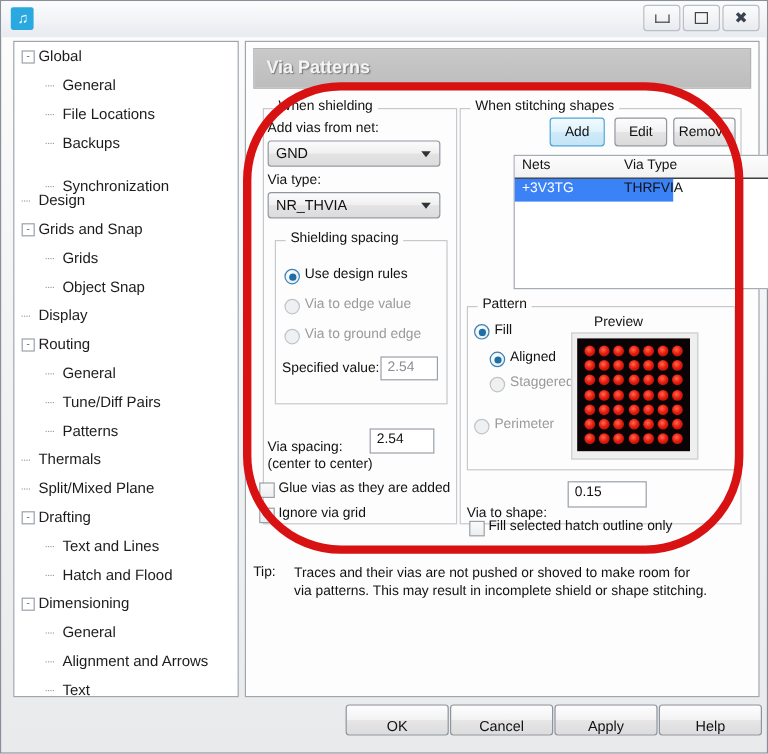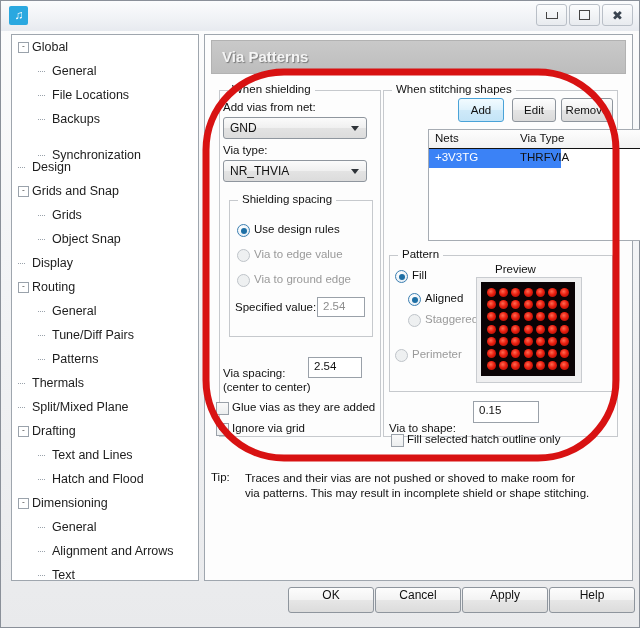--- a/index.html
+++ b/index.html
@@ -152,21 +152,21 @@
   .via{position:absolute;border-radius:50%;
     background:radial-gradient(circle at 42% 38%,#ff6a52 0%,#e81d0e 45%,#8e0a05 100%);}
   
   .tip-k{position:absolute;font-size:11.5px;color:#111;}
   .tip-b{position:absolute;font-size:11.5px;color:#111;line-height:15px;width:345px;}
   
   .fbtn{
     position:absolute;bottom:14px;width:84px;height:24px;
     border:1px solid #8e959d;border-radius:3px;
     background:linear-gradient(180deg,#fdfdfd 0%,#f3f3f3 48%,#e6e6e6 52%,#dcdcdc 100%);
-    display:flex;align-items:flex-start;justify-content:center;font-size:12px;color:#111;
+    display:flex;align-items:flex-end;justify-content:center;font-size:12px;color:#111;
   }
   
   .annot{position:absolute;left:196px;top:62px;pointer-events:none;}
 </style>
 </head>
 <body>
 
 <div class="win">
 
   <div class="titlebar">

